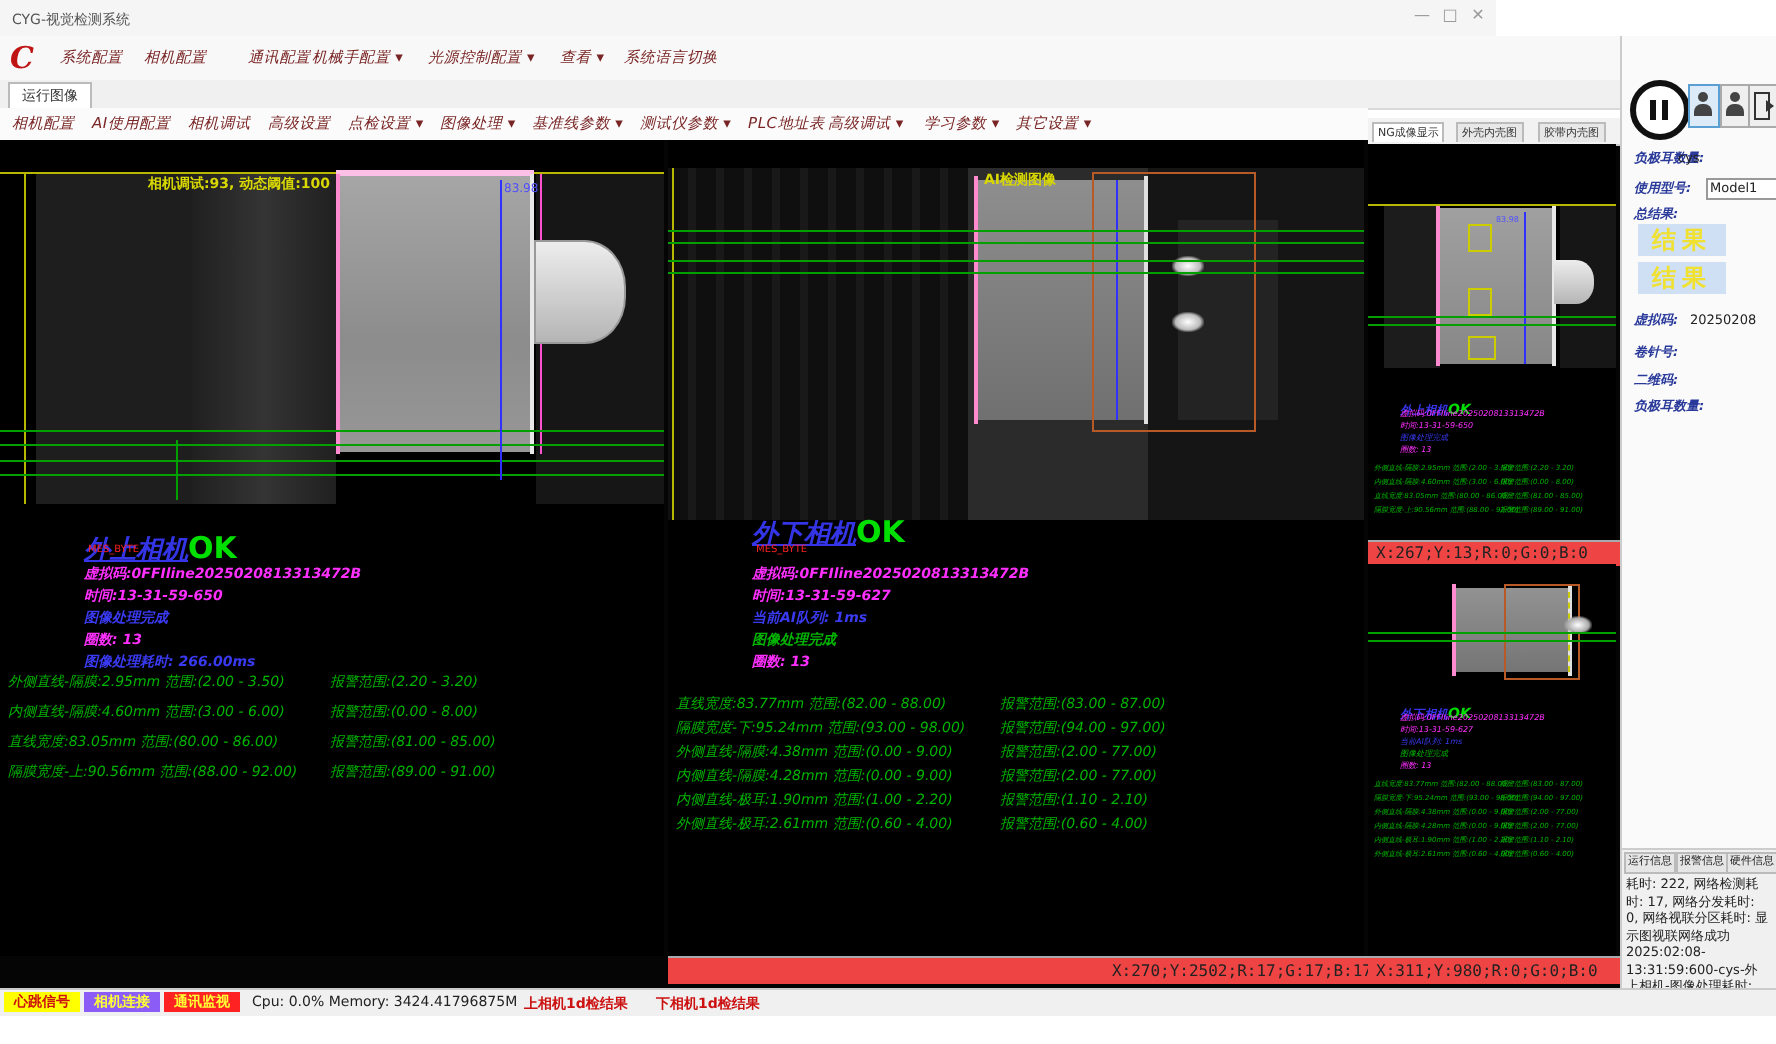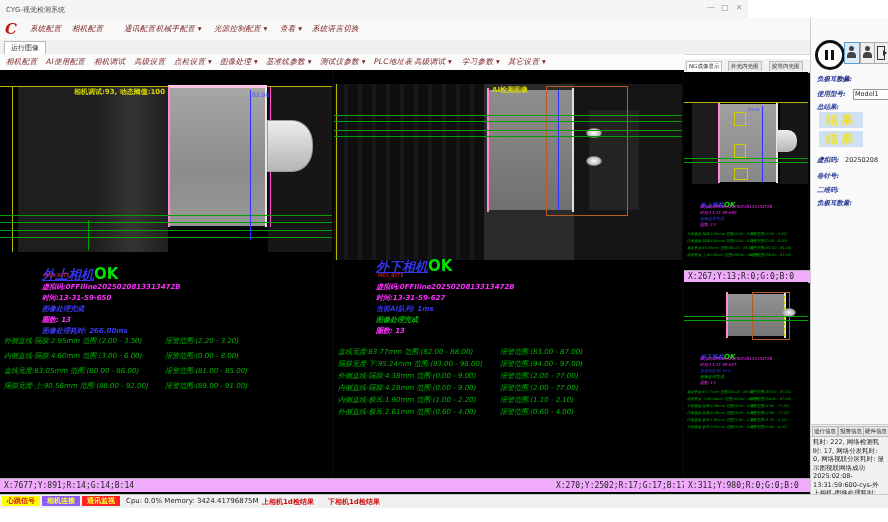--- a/index.html
+++ b/index.html
@@ -15,21 +15,21 @@
         font-size:15px;color:#c01515;}
   .menu-item{top:6px;font-size:7.5px;color:#7a2525;font-style:italic;letter-spacing:.3px;}
   .tabrow{left:0;top:40px;width:888px;height:14px;background:#f0f0f0;border-bottom:1px solid #d9d9d9;}
   .run-tab{left:4px;top:1px;height:12px;padding:1px 6px 0;background:#fff;border:1px solid #bbb;
            border-bottom:none;font-size:7px;color:#333;}
   .toolbar{left:0;top:54px;width:684px;height:16px;background:#fbfbfb;border-bottom:2px solid #3a3a3a;}
   .tool-item{top:3px;font-size:7.5px;color:#7a2525;font-style:italic;letter-spacing:.3px;}
   
   .main{left:0;top:70px;width:810px;height:424px;background:#050505;}
   .view{background:#000;overflow:hidden;}
-  .caption{background:#f0abfc;color:#222;font-size:8px;padding-left:4px;line-height:13px;
+  .caption{background:#ef4444;color:#222;font-size:8px;padding-left:4px;line-height:13px;
            border-top:1px solid #aaa;font-family:"DejaVu Sans Mono",monospace;}
   
   .mag{color:#ff30ff}.grn{color:#00b400}.blu{color:#3a3af2}.yel{color:#d8d800}.red{color:#ff2020}
   .cam-title{font-size:13px;font-weight:bold;font-style:italic;color:#3535e8;text-decoration:underline;}
   .cam-ok{font-size:15px;font-weight:bold;color:#00e000;}
   .info-line{font-size:7px;font-weight:bold;font-style:italic;}
   .meas-row{font-size:7px;font-style:italic;color:#00b400;white-space:nowrap;}
   
   .rc-tabs{left:684px;top:59px;width:126px;height:13px;background:#f2f2f2;border-bottom:1px solid #ccc;}
   .rc-tab{top:2px;font-size:5.5px;color:#333;padding:1px 2px;background:#fff;border:1px solid #bbb;border-bottom:none;}
@@ -156,21 +156,20 @@
     </div>
     <div class="abs meas-row" style="left:4px;top:296px;width:328px;">
       <span class="abs" style="left:0;">直线宽度:83.05mm 范围:(80.00 - 86.00)</span>
       <span class="abs" style="left:161px;">报警范围:(81.00 - 85.00)</span>
     </div>
     <div class="abs meas-row" style="left:4px;top:311px;width:328px;">
       <span class="abs" style="left:0;">隔膜宽度-上:90.56mm 范围:(88.00 - 92.00)</span>
       <span class="abs" style="left:161px;">报警范围:(89.00 - 91.00)</span>
     </div>
   </div>
-  <div class="abs caption" style="left:0;top:478px;width:332px;height:13px;">X:7677;Y:891;R:14;G:14;B:14</div>
 
   <div class="abs view" style="left:334px;top:70px;width:348px;height:408px;">
     <div class="abs" style="left:0;top:14px;width:150px;height:176px;background:repeating-linear-gradient(90deg,#0f0f0f 0 10px,#191919 10px 14px);"></div>
     <div class="abs" style="left:150px;top:14px;width:90px;height:176px;background:#2b2b2b;"></div>
     <div class="abs" style="left:240px;top:14px;width:108px;height:176px;background:#151515;"></div>
     <div class="abs" style="left:255px;top:40px;width:50px;height:100px;background:#232323;"></div>
     <div class="abs vline" style="left:2px;top:14px;height:176px;background:#b8b800;"></div>
 
     <div class="abs" style="left:252px;top:58px;width:16px;height:10px;background:radial-gradient(ellipse,#fff,#bbb 55%,transparent 75%);"></div>
     <div class="abs" style="left:252px;top:86px;width:16px;height:10px;background:radial-gradient(ellipse,#fff,#bbb 55%,transparent 75%);"></div>

